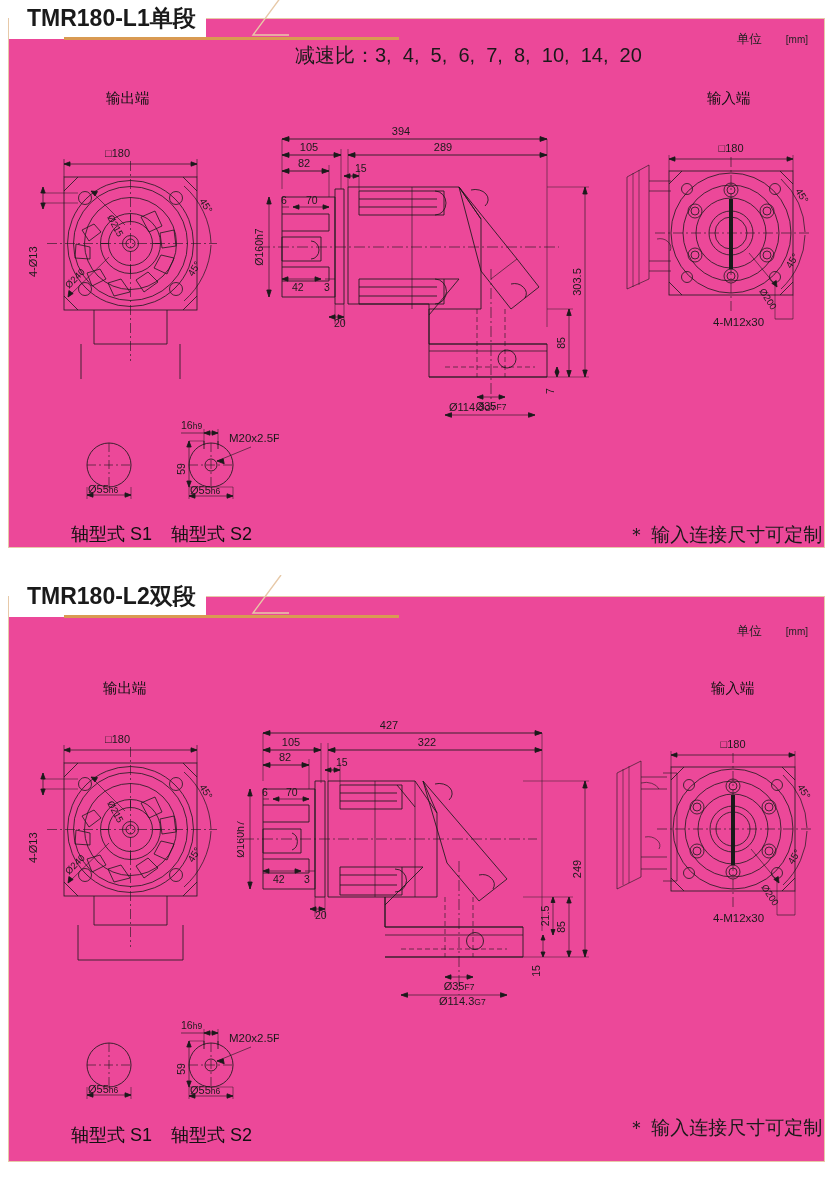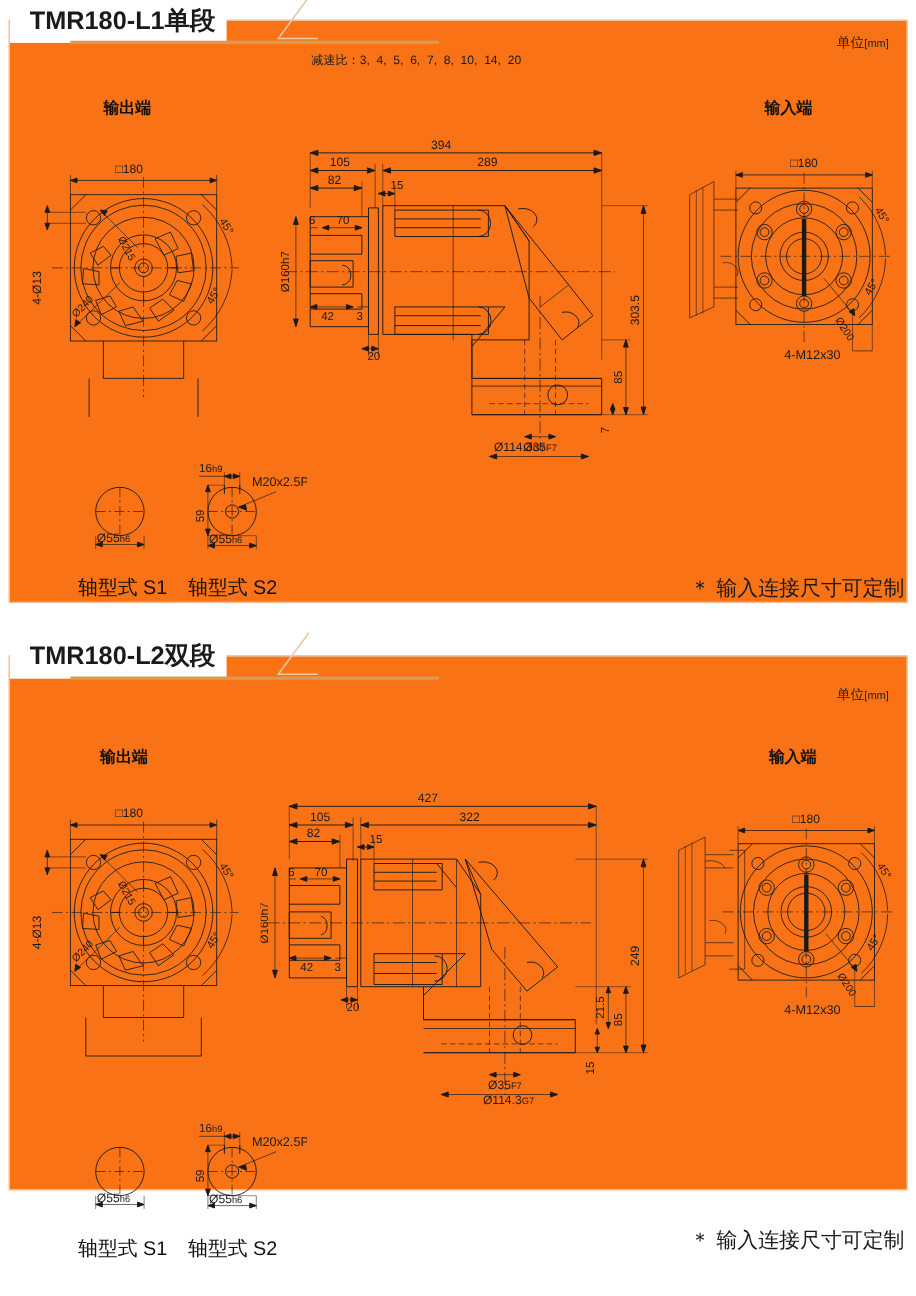--- a/index.html
+++ b/index.html
@@ -16,24 +16,24 @@
     background: #ffffff;
     overflow: hidden;
   }
 
   
   .panel {
     position: absolute;
     left: 8px;
     width: 817px;
     border: 1px solid #e7c9a8;
-    background: #f97316;
+    background: #ec4899;
   }
   #panel-1 { top: 18px; height: 530px; }
-  #panel-2 { top: 596px; height: 486px; }
+  #panel-2 { top: 596px; height: 566px; }
 
   .panel-header {
     position: absolute;
     top: 0; left: 0;
     width: 100%;
     height: 40px;
   }
   .title-tab {
     position: absolute;
     left: 0; top: -22px;
@@ -57,49 +57,50 @@
     width: 335px; height: 3px;
     background: #d99a52;
   }
   .title-slash {
     position: absolute;
     left: 240px; top: -22px;
     width: 40px; height: 42px;
   }
   .ratio-block {
     position: absolute;
-    left: 274px;
+    left: 286px;
     top: -16px;
-    font-size: 11px;
+    font-size: 20px;
     color: #1a1a1a;
     line-height: 21px;
     white-space: pre;
   }
   .ratio-line2 { padding-left: 55px; }
   .unit-label {
     position: absolute;
     right: 16px;
     font-size: 12.5px;
     color: #222;
   }
-  .unit-label .mm { font-size: 10px; }
+  .unit-label .mm { font-size: 10px; margin-left: 24px; }
 
   .footnote {
     position: absolute;
     font-size: 19px;
     color: #1a1a1a;
     white-space: nowrap;
   }
 
   .view-caption {
     position: absolute;
     font-size: 14.5px;
-    font-weight: bold;
+    font-weight: normal;
     color: #111;
     white-space: nowrap;
+    margin-left: 12px;
   }
   .shaft-caption {
     position: absolute;
     font-size: 18px;
     color: #111;
     white-space: nowrap;
   }
 
   svg { display: block; }
   svg text {

